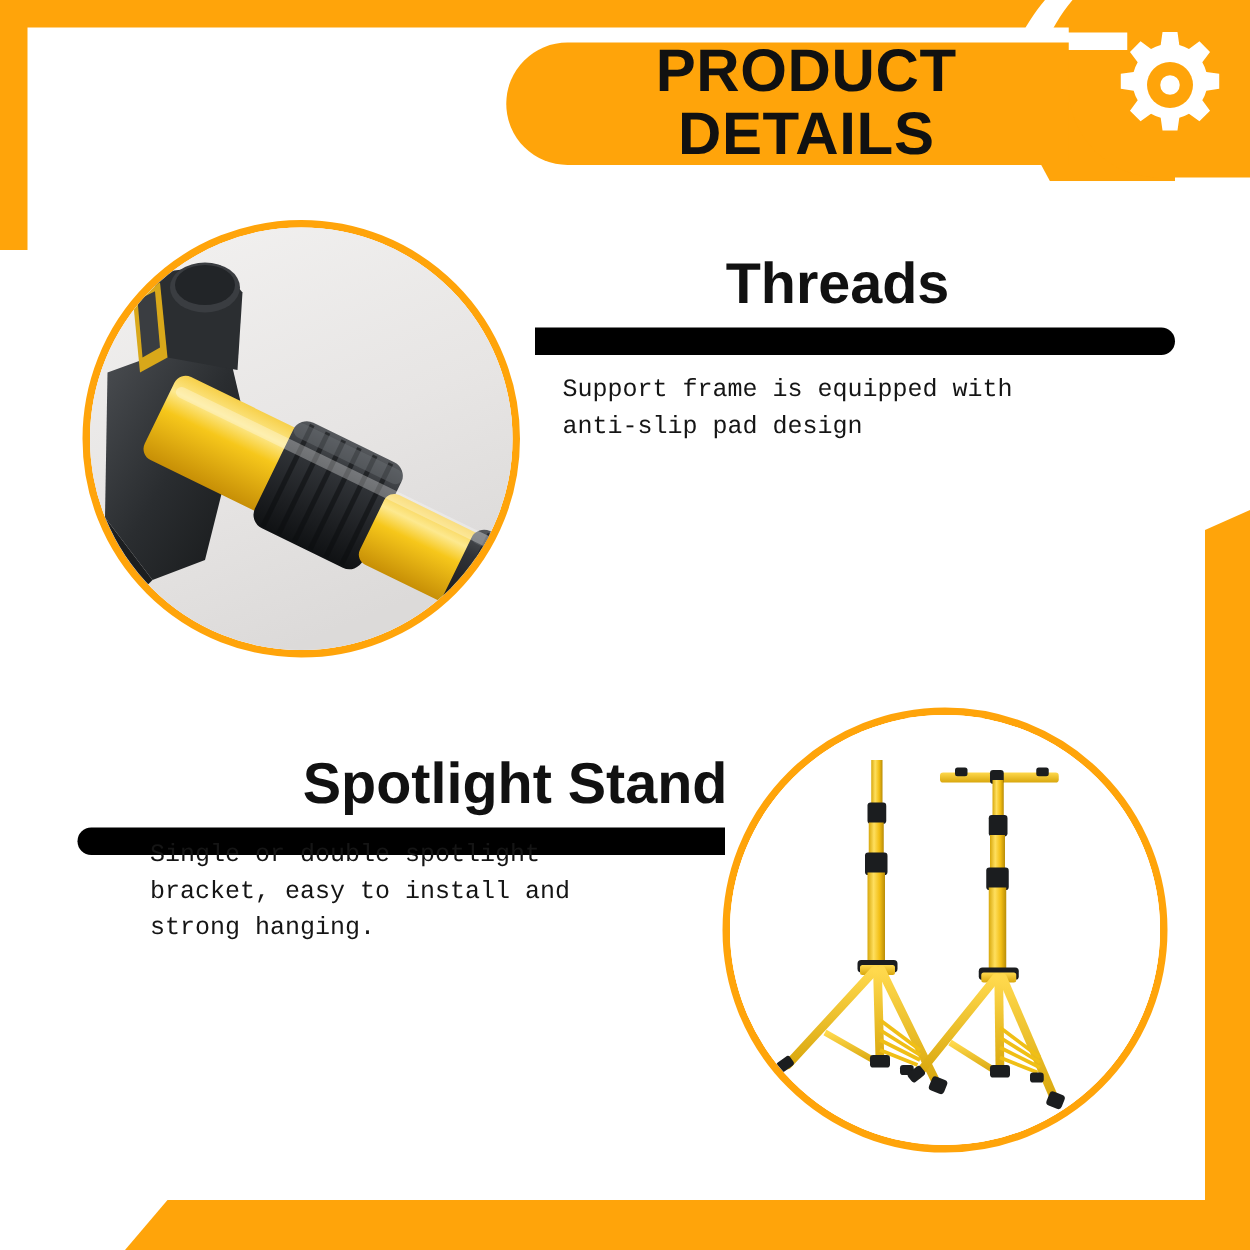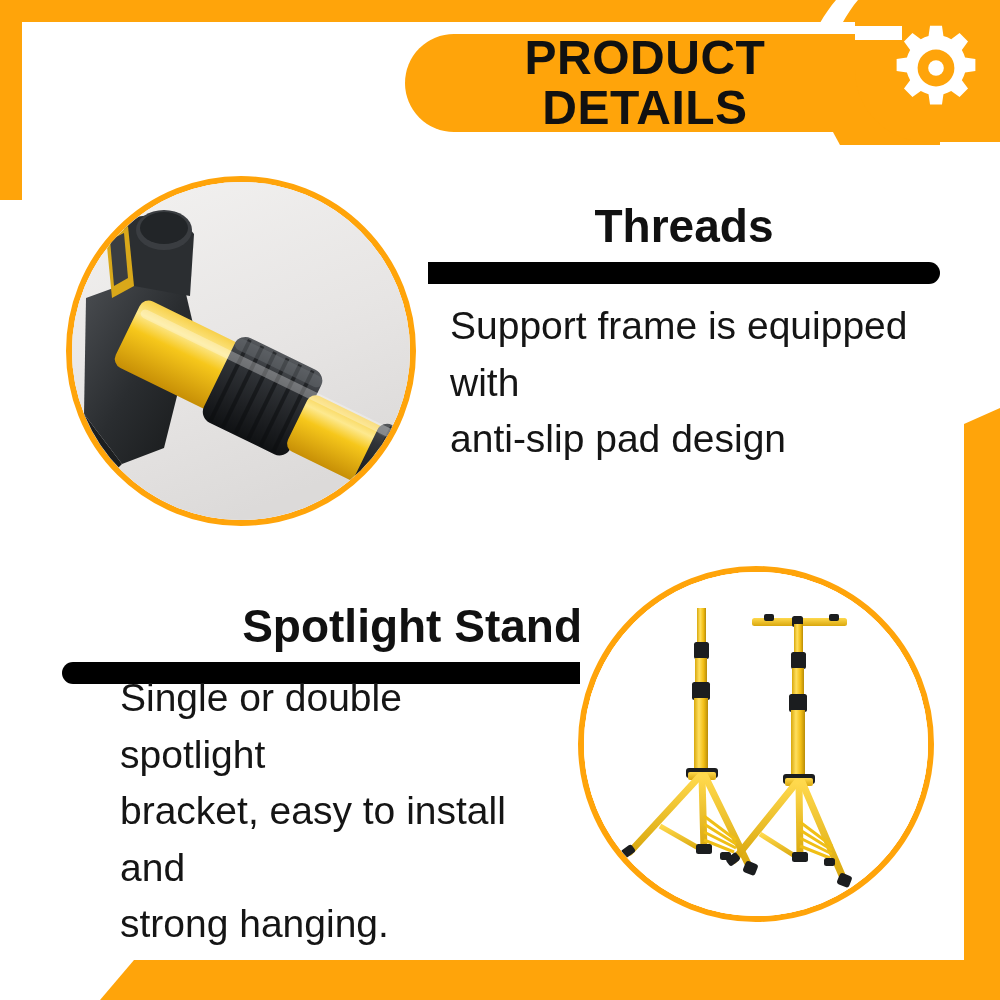--- a/index.html
+++ b/index.html
@@ -96,27 +96,28 @@
     white-space:nowrap;
   }
   .rule{
     position:absolute;
     background:#000000;
     height:22px;
   }
   .body-text{
     position:absolute;
     color:#151515;
-    font-size:39px;
+    font-size:20px;
     line-height:1.45;
     white-space:pre-line;
-  }
-
-  
-  #heading-threads{ left:429px; top:203px; width:510px; text-align:center; }
+    font-family:Liberation Mono, monospace;
+  }
+
+  
+  #heading-threads{ left:415px; top:203px; width:510px; text-align:center; }
   #rule-threads{ left:428px; top:262px; width:512px; border-radius:0 11px 11px 0; }
   #body-threads{ left:450px; top:298px; width:500px; }
 
   
   #heading-spotlight{ left:62px; top:603px; width:520px; text-align:right; }
   #rule-spotlight{ left:62px; top:662px; width:518px; border-radius:11px 0 0 11px; }
   #body-spotlight{ left:120px; top:670px; width:430px; }
 
   
   .knob-scene{ position:absolute; inset:0; background:#eceaea; }

